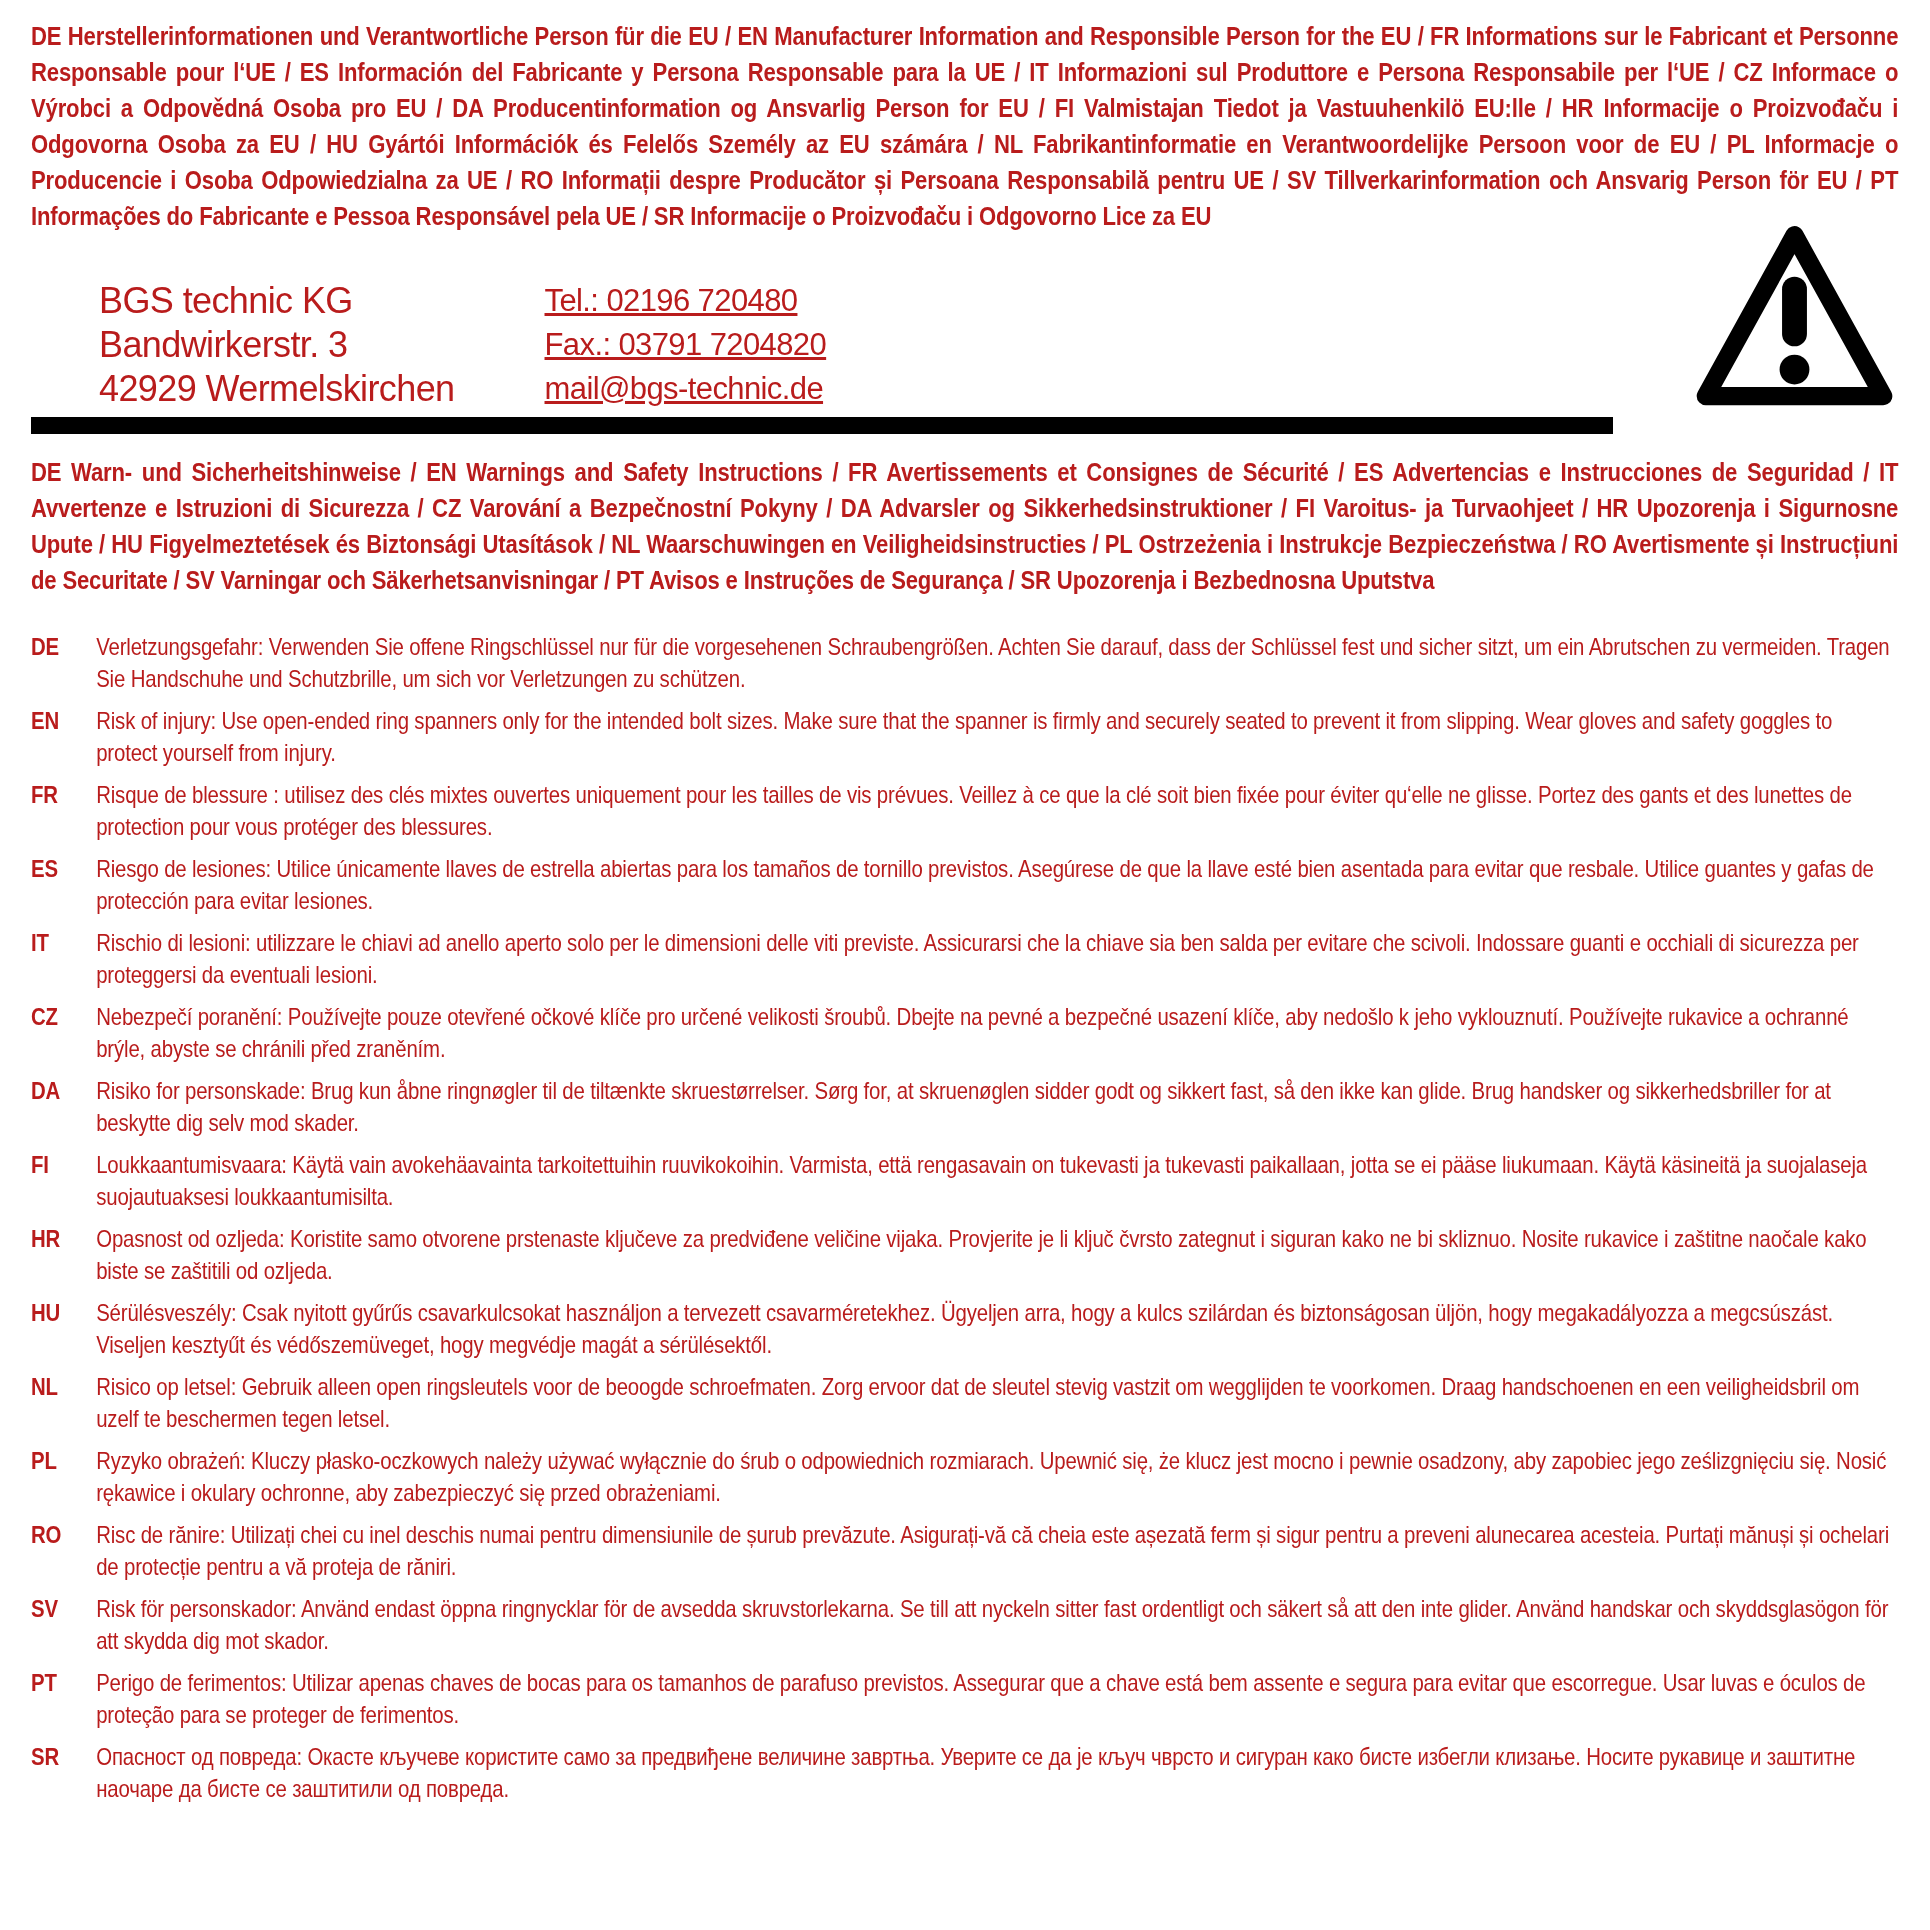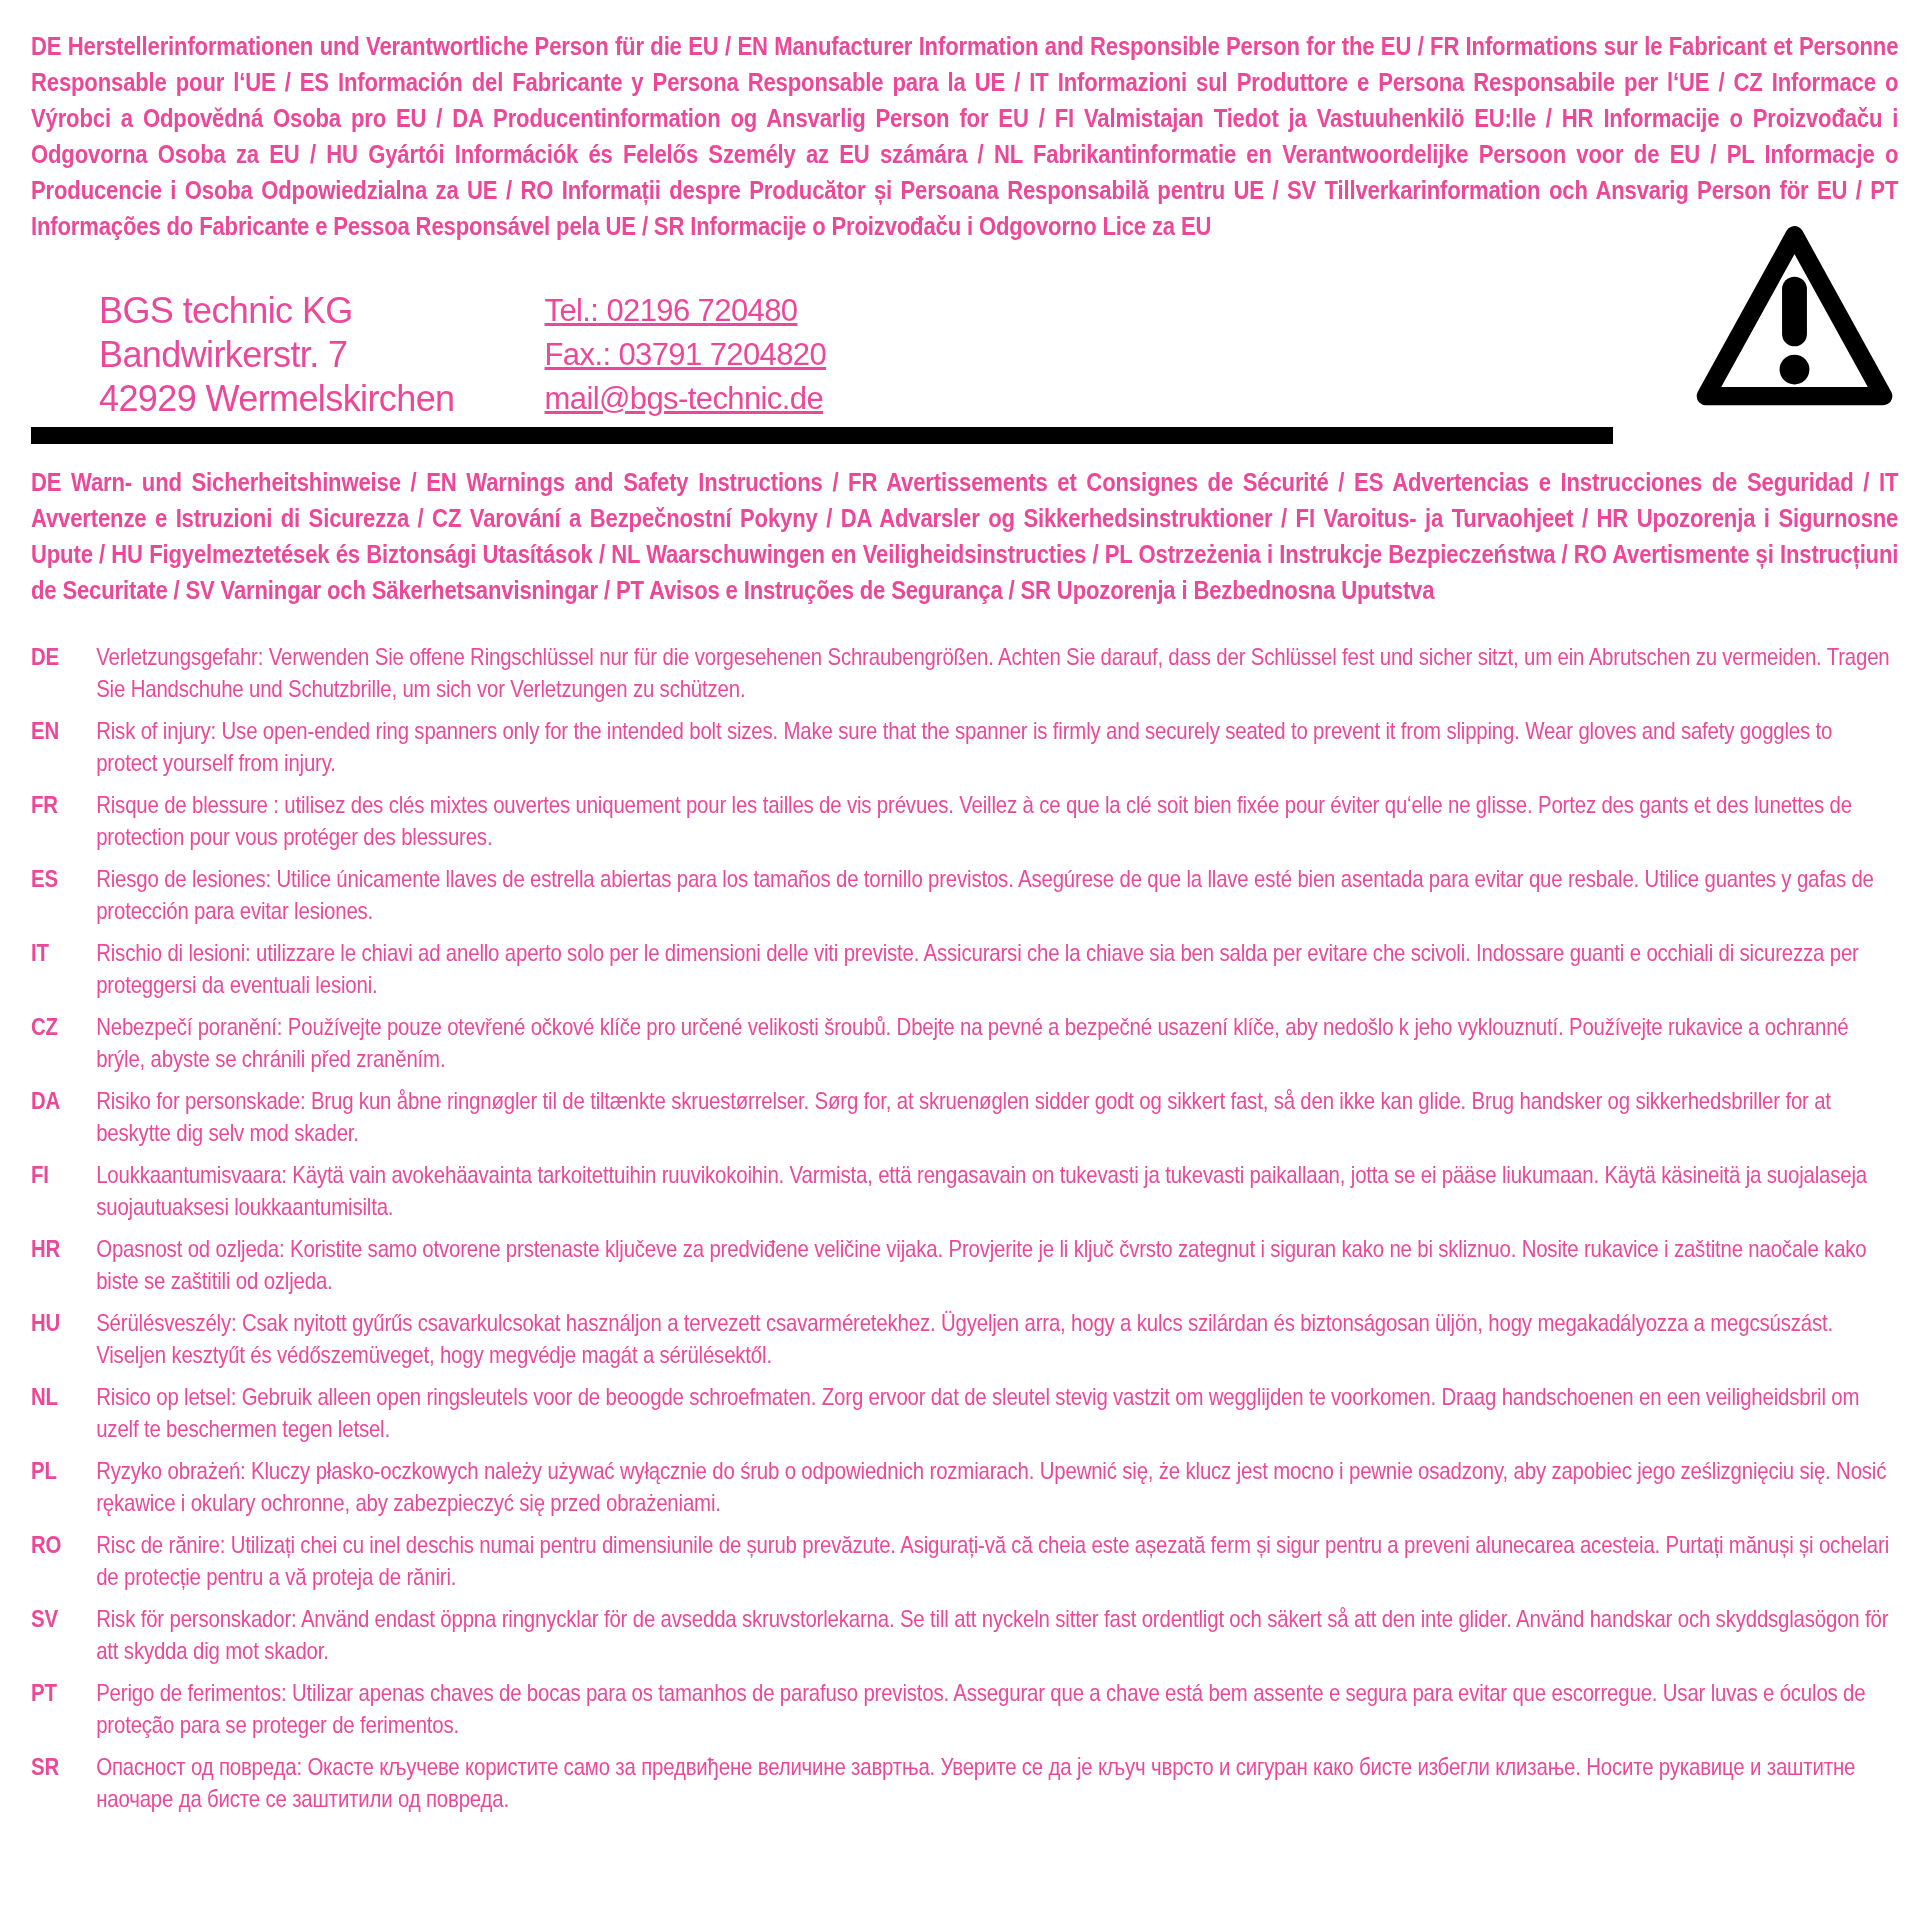--- a/index.html
+++ b/index.html
@@ -1,18 +1,18 @@
 <!DOCTYPE html>
 <html style="font-size:12.5px"><head>
 <meta charset="utf-8">
 <style>
   html,body { margin:0; padding:0; background:#fff; }
   .sheet {
     position:relative; width:1930px; height:1930px; box-sizing:border-box;
-    padding:28px 31px; background:#ffffff; color:#ec4899;
+    padding:18px 31px; background:#ffffff; color:#b91c1c;
     font-family:"Liberation Sans", sans-serif; overflow:hidden;
   }
   
   .cond { transform:scaleX(0.85); transform-origin:0 0; width:117.6%; }
 
   .hdr {
     font-weight:700; font-size:26px; line-height:36px;
     text-align:justify; letter-spacing:-0.2px;
   }
   .hdr2 { margin-top:20px; }
@@ -49,21 +49,21 @@
 
 <div class="sheet">
 
   <div class="cond">
     <div class="hdr">DE Herstellerinformationen und Verantwortliche Person für die EU  /  EN Manufacturer Information and Responsible Person for the EU  /  FR Informations sur le Fabricant et Personne Responsable pour l‘UE  /  ES Información del Fabricante y Persona Responsable para la UE  /  IT Informazioni sul Produttore e Persona Responsabile per l‘UE  /  CZ Informace o Výrobci a Odpovědná Osoba pro EU  /  DA Producentinformation og Ansvarlig Person for EU  /  FI Valmistajan Tiedot ja Vastuuhenkilö EU:lle  /  HR Informacije o Proizvođaču i Odgovorna Osoba za EU  /  HU Gyártói Információk és Felelős Személy az EU számára  /  NL Fabrikantinformatie en Verantwoordelijke Persoon voor de EU  /  PL Informacje o Producencie i Osoba Odpowiedzialna za UE  /  RO Informații despre Producător și Persoana Responsabilă pentru UE  /  SV Tillverkarinformation och Ansvarig Person för EU  /  PT Informações do Fabricante e Pessoa Responsável pela UE  /  SR Informacije o Proizvođaču i Odgovorno Lice za EU</div>
   </div>
 
   <div class="brand">
     <div class="addr">
       <div>BGS technic KG</div>
-      <div>Bandwirkerstr. 7</div>
+      <div>Bandwirkerstr. 3</div>
       <div>42929 Wermelskirchen</div>
     </div>
     <div class="contact">
       <div>Tel.: 02196 720480</div>
       <div>Fax.: 03791 7204820</div>
       <div>mail@bgs-technic.de</div>
     </div>
   </div>
 
   <div class="rule"></div>

